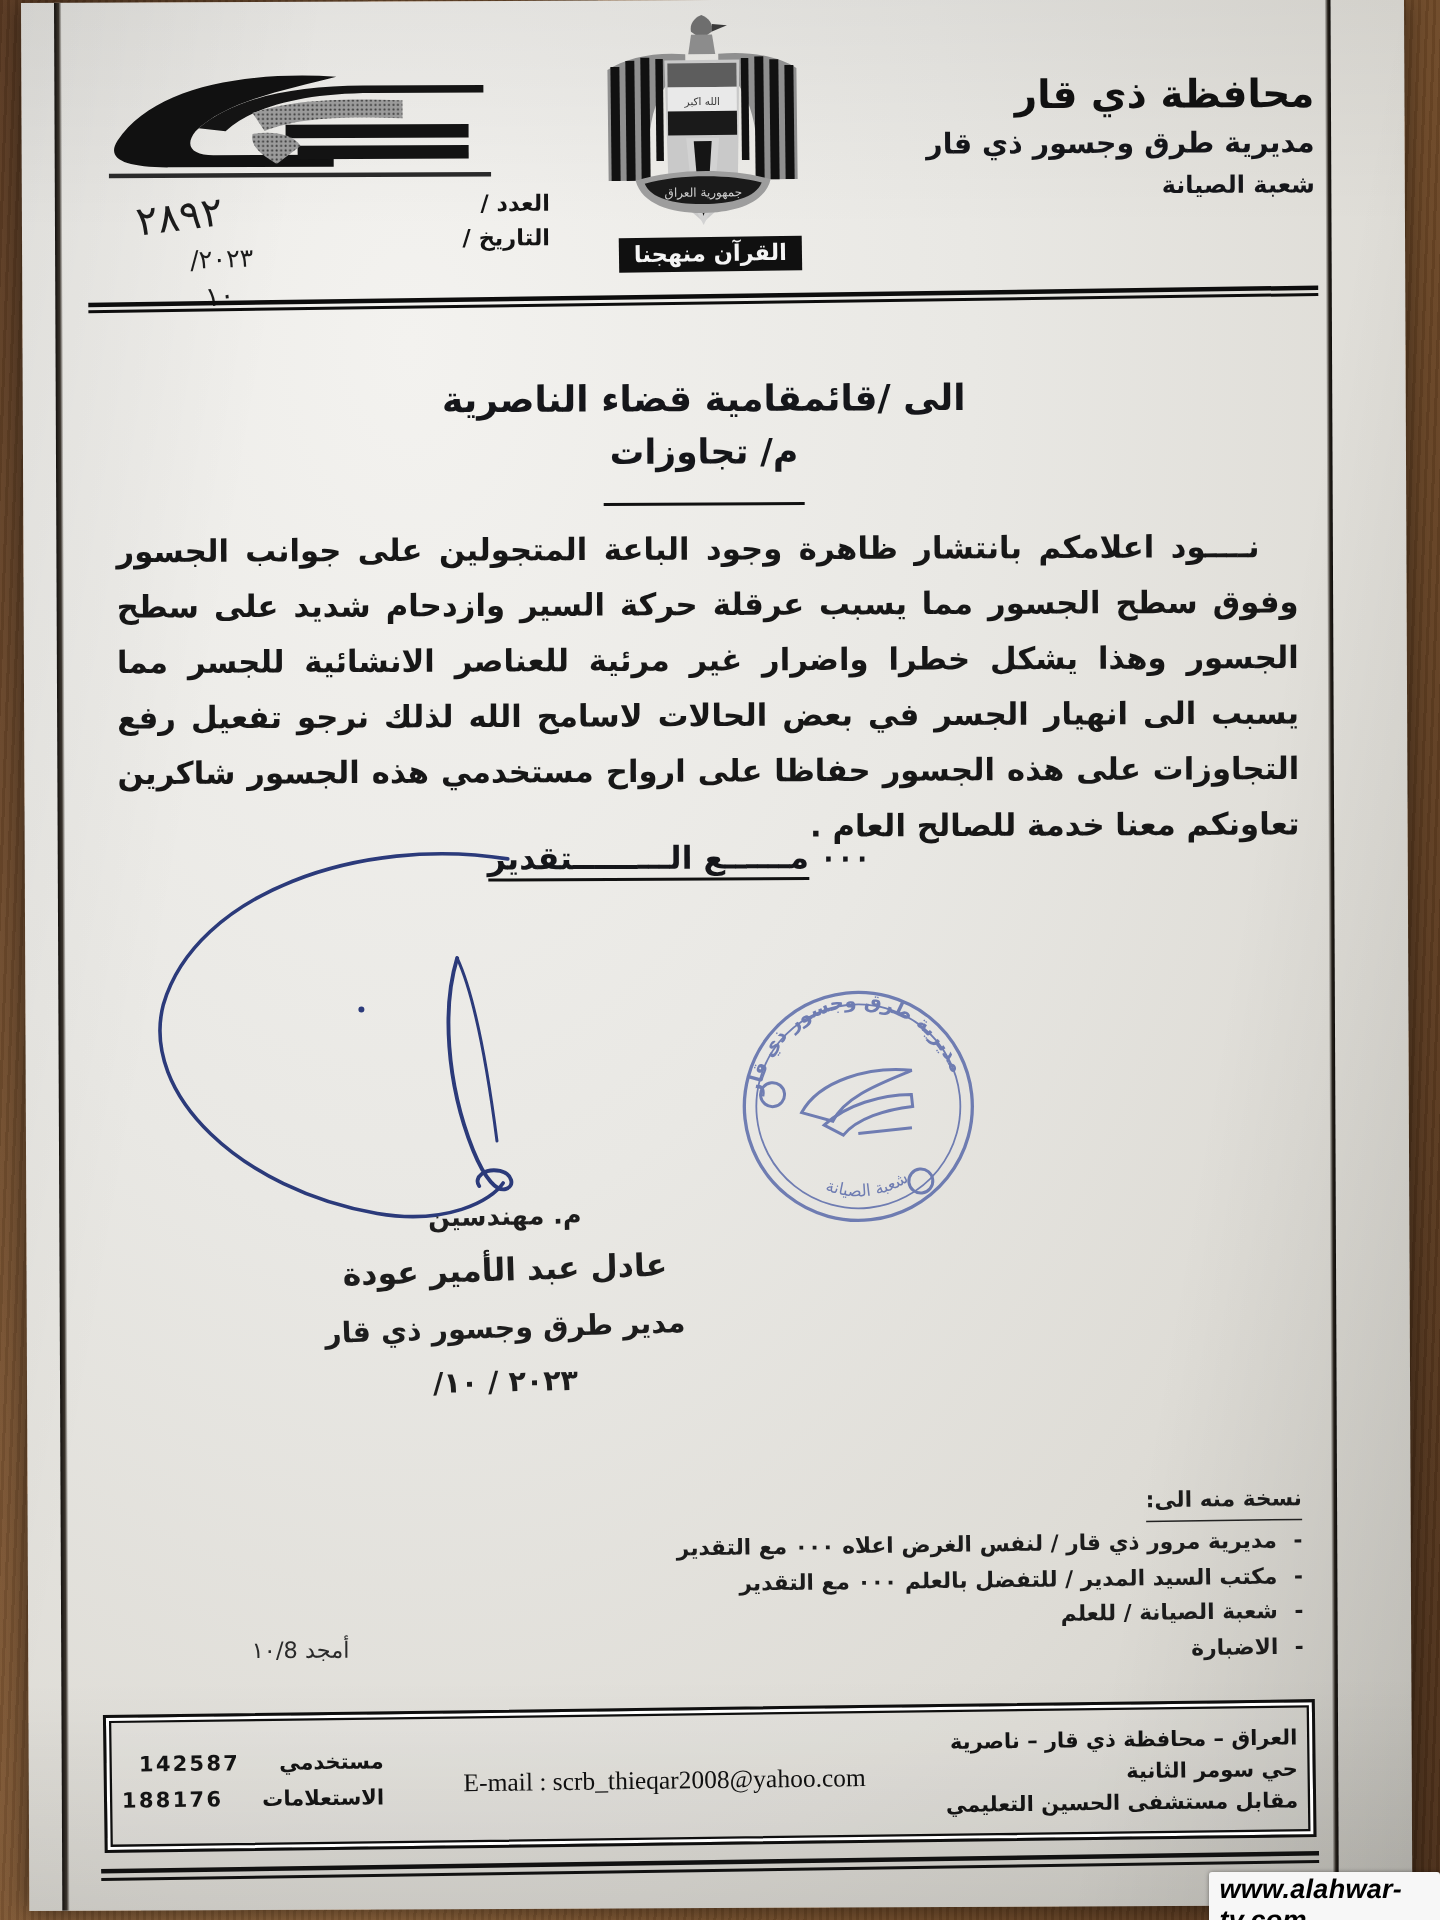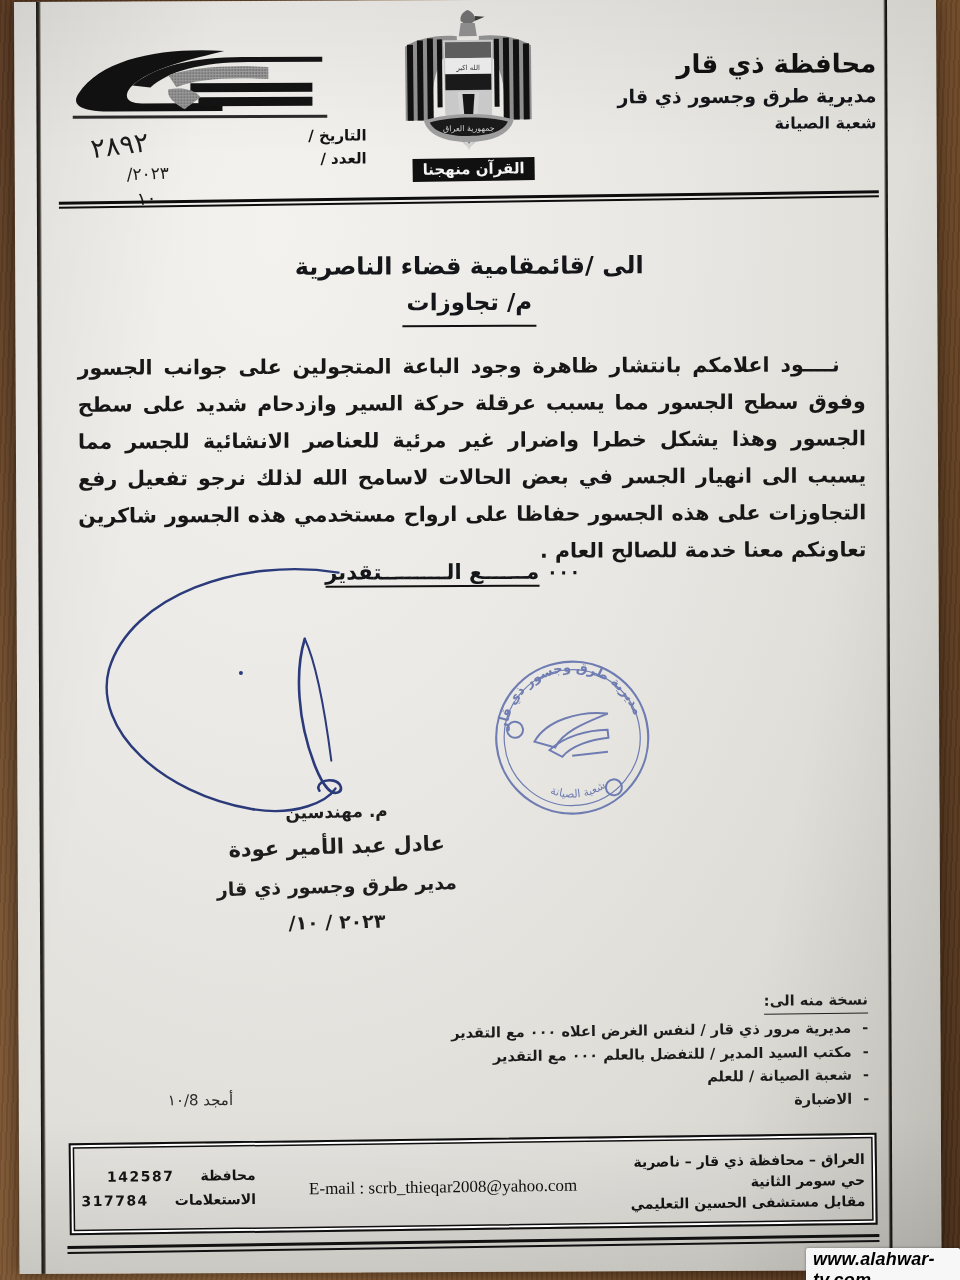--- a/index.html
+++ b/index.html
@@ -202,21 +202,21 @@
     font-size: 24px;
     font-weight: bold;
     letter-spacing: .4px;
   }
   .subject-line {
     font-size: 23px;
     font-weight: bold;
     margin-top: 9px;
     display: inline-block;
     border-bottom: 2px solid #111;
-    padding: 0 4px 10px;
+    padding: 0 4px 20px;
   }
 
   
   #body-text {
     position: absolute;
     top: 348px;
     left: 18px;
     right: 14px;
     font-size: 20.5px;
     line-height: 37px;
@@ -463,24 +463,24 @@
       <div class="banner">القرآن منهجنا</div>
 
       <div class="org-block">
         <div class="org-l1">محافظة ذي قار</div>
         <div class="org-l2">مديرية طرق وجسور ذي قار</div>
         <div class="org-l3">شعبة الصيانة</div>
       </div>
 
       <div class="numbers">
         <div class="row">
-            <span class="lbl">التاريخ /</span>
+            <span class="lbl">العدد /</span>
           </div>
         <div class="row">
-            <span class="lbl">العدد /</span>
+            <span class="lbl">التاريخ /</span>
           </div>
         <span class="hand hand-num">٢٨٩٢</span>
         <span class="hand hand-date">٢٠٢٣/</span>
         <span class="hand hand-day">١٠</span>
       </div>
 
       <div class="rule-double" style="top:190px">
         <i class="thick"></i>
           <i class="gap"></i>
           <i class="thin"></i>
@@ -564,26 +564,26 @@
     <div id="footer">
       <div class="footer-inner">
         <div class="addr">
           <div>العراق – محافظة ذي قار – ناصرية</div>
           <div>حي سومر الثانية</div>
           <div>مقابل مستشفى الحسين التعليمي</div>
         </div>
         <div class="email">E-mail : scrb_thieqar2008@yahoo.com</div>
         <div class="phones">
           <div class="prow">
-            <span>محافظة</span>
+            <span>مستخدمي</span>
             <span class="pnum">142587</span>
           </div>
           <div class="prow">
             <span>الاستعلامات</span>
-            <span class="pnum">317784</span>
+            <span class="pnum">188176</span>
           </div>
         </div>
       </div>
     </div>
 
     <div class="rule-bottom">
       <i class="a"></i>
         <i class="b"></i>
         <i class="c"></i>
     </div>

